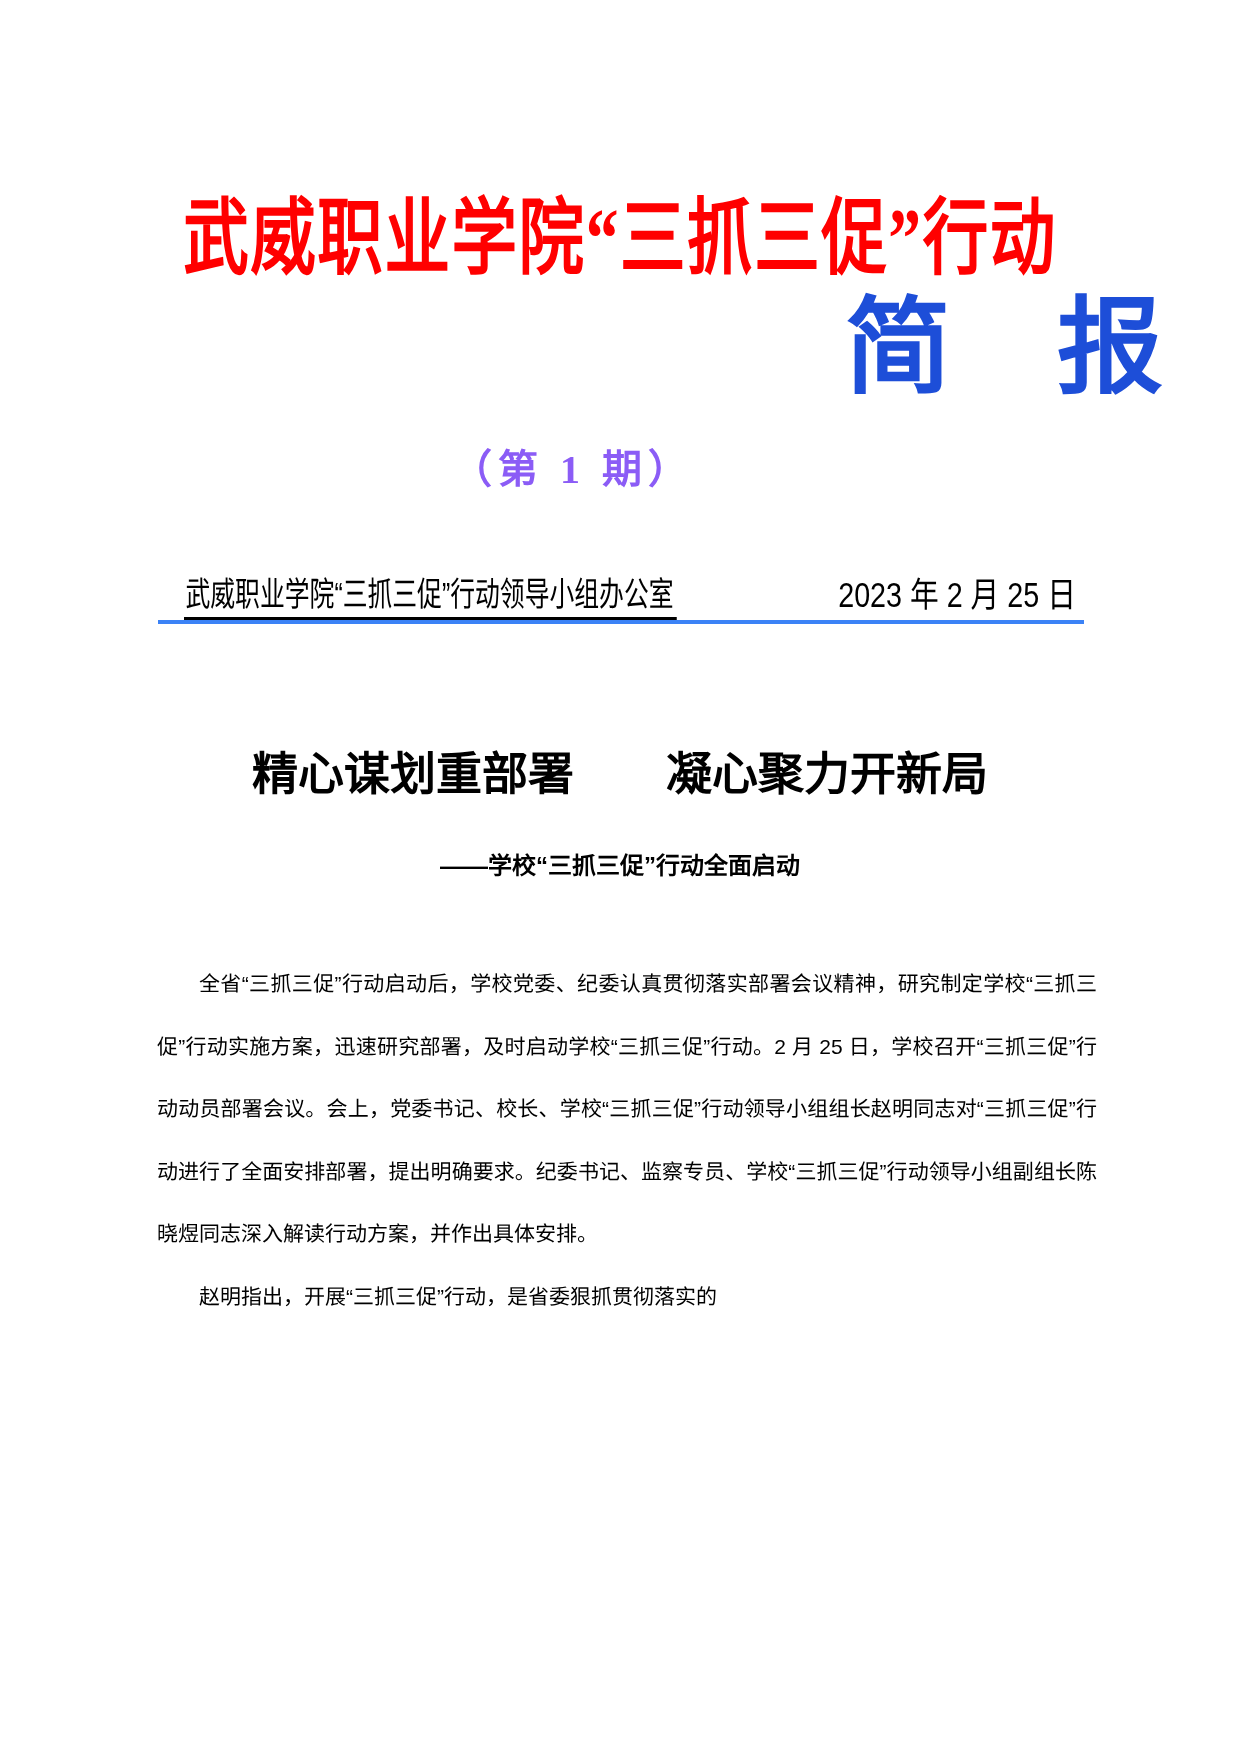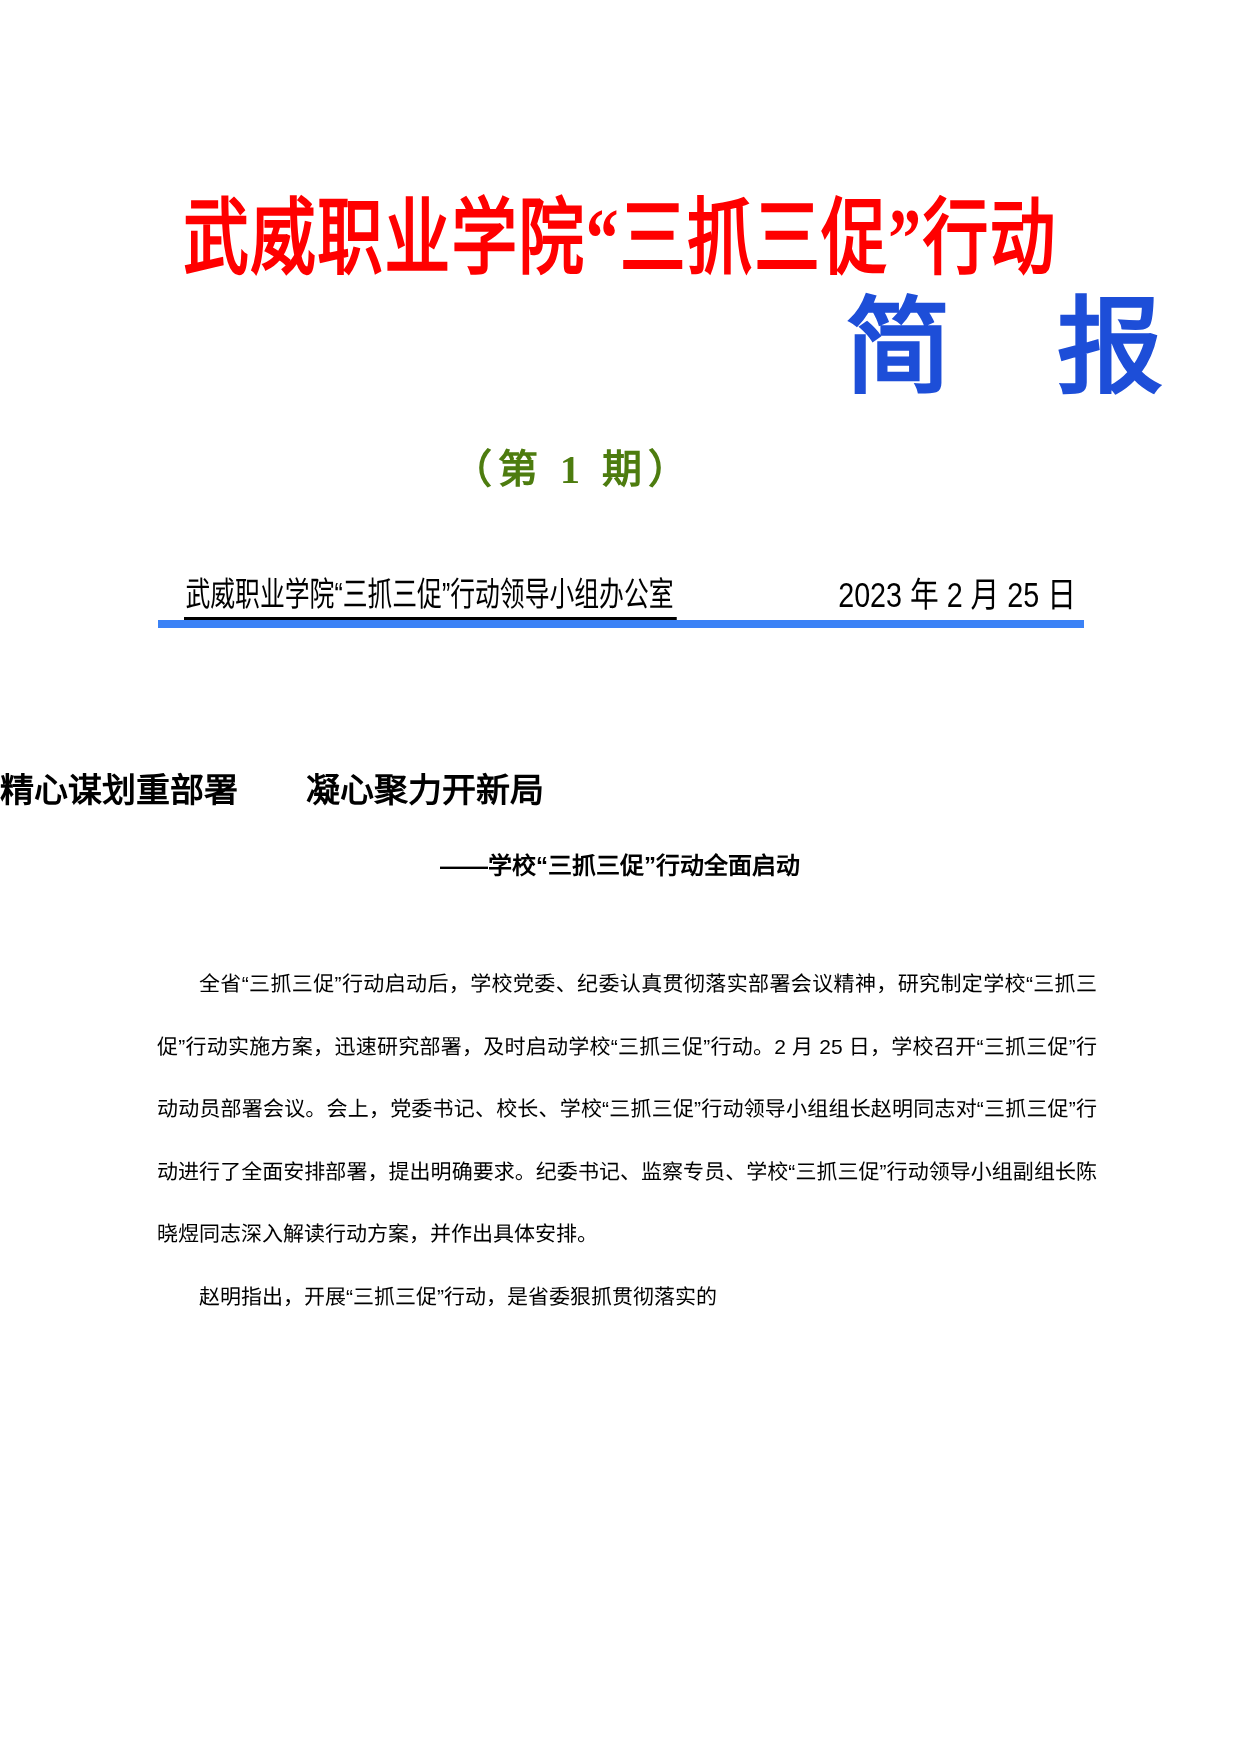--- a/index.html
+++ b/index.html
@@ -32,49 +32,49 @@
     box-sizing:border-box; padding-right:105px;
     text-align:right; line-height:118px;
     font-family:"Liberation Serif","DejaVu Serif",serif;
     font-weight:700; font-size:106px; color:#1d4ed8;margin-left:28px;
   }
   .issue-line{
     position:absolute; top:443px; left:0; width:100%;
     box-sizing:border-box; padding-right:110px;
     text-align:center; line-height:54px;
     font-family:"Liberation Serif","DejaVu Serif",serif;
-    font-weight:700; font-size:40px; color:#4d7c0f;
+    font-weight:700; font-size:40px; color:#8b5cf6;
     letter-spacing:6px;
     padding-left:16px;
   }
   
   .header-row{
     position:absolute; top:570px; left:158px; width:926px; height:50px;
-    border-bottom:8px solid #3b82f6;
+    border-bottom:4px solid #3b82f6;
   }
   .office-name{
     position:absolute; left:26px; bottom:0;
     display:inline-block; white-space:nowrap;
     font-size:34px; line-height:44px; font-weight:400;
     transform:scaleX(0.73); transform-origin:bottom left;
     border-bottom:3px solid #000;
     padding:0 4px 1px 2px;
   }
   .issue-date{
     position:absolute; right:8px; bottom:5px;
     display:inline-block; white-space:nowrap;
     font-size:35px; line-height:40px; font-weight:400;
     transform:scaleX(0.82); transform-origin:bottom right;
   }
   
   .headline{
     position:absolute; top:746px; left:0; width:100%;
-    text-align:left; line-height:58px; white-space:pre;
+    text-align:center; line-height:58px; white-space:pre;
     font-family:"Liberation Serif","DejaVu Serif",serif;
-    font-weight:700; font-size:34px; color:#000;margin-top:16px;
+    font-weight:700; font-size:46px; color:#000;
   }
   .subhead{
     position:absolute; top:842px; left:0; width:100%;
     text-align:center; line-height:48px;
     font-weight:700; font-size:24px; color:#000;
   }
   
   .article-body{
     position:absolute; top:953px; left:157px; width:940px;
     font-size:21px; line-height:62.5px;

